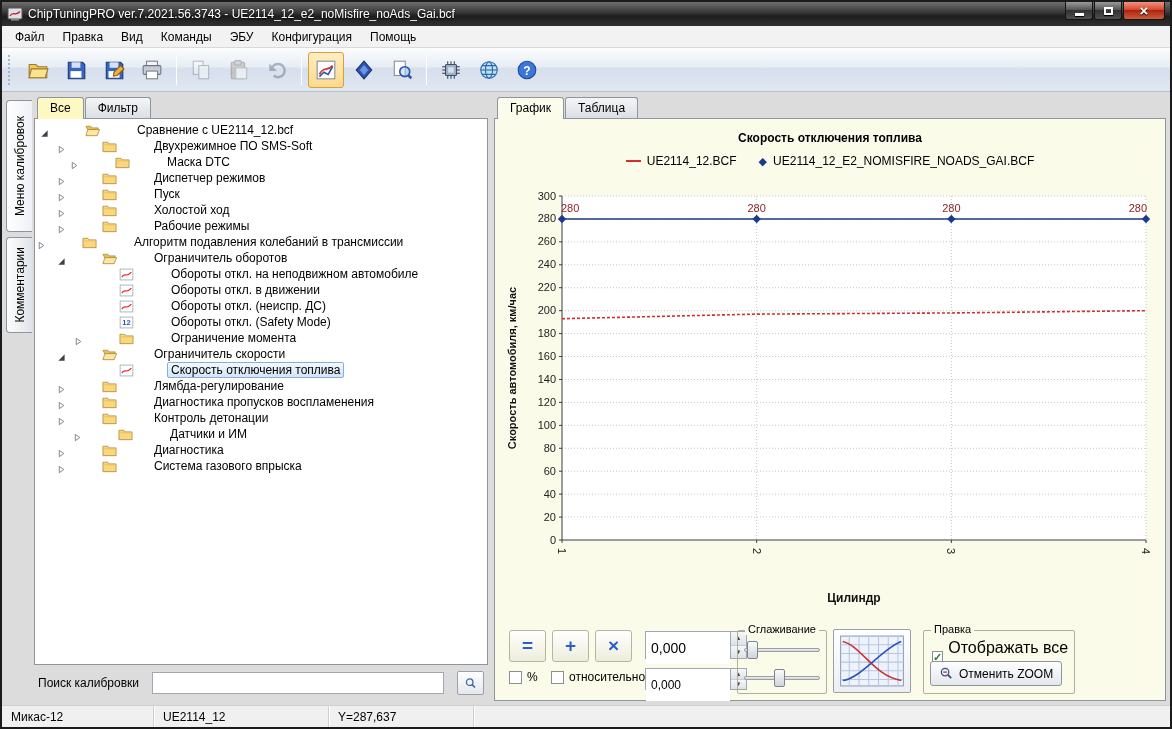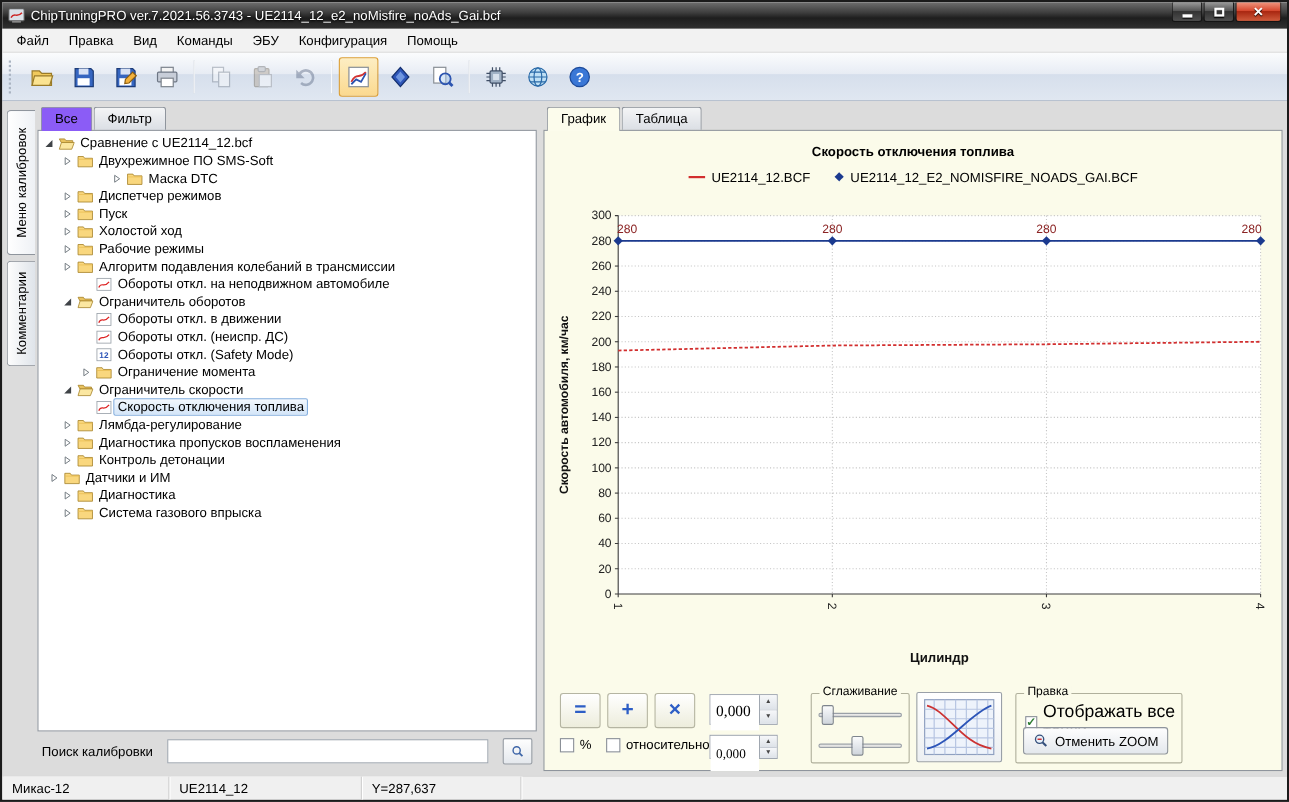--- a/index.html
+++ b/index.html
@@ -37,24 +37,24 @@
     background:linear-gradient(90deg,#fdfdfd,#dfe4ea);display:flex;align-items:center;justify-content:center;padding:10px 0;}
   .side-tab.active{background:linear-gradient(90deg,#ffffff,#eef1f5);}
   .side-tab span{writing-mode:vertical-rl;transform:rotate(180deg);white-space:nowrap;font-size:12px;}
   
   .left-panel{width:456px;flex:0 0 456px;display:flex;flex-direction:column;padding:2px 0 4px 2px;min-height:0;}
   .splitter{width:6px;flex:0 0 6px;}
   .right-panel{flex:1;display:flex;flex-direction:column;padding:2px 4px 4px 0;min-width:0;min-height:0;}
   .panel-tabs{height:24px;flex:0 0 24px;display:flex;align-items:flex-end;padding-left:3px;gap:1px;}
   .ptab{padding:3px 12px 4px;background:linear-gradient(#f4f5f6,#dadee4);border:1px solid #8f959d;border-bottom:none;
     border-radius:3px 3px 0 0;position:relative;top:1px;z-index:0;}
-  .ptab.active{background:#8b5cf6;z-index:3;}
+  .ptab.active{background:#fef9c3;z-index:3;}
   .right-panel .ptab.active{background:#fcfcec;}
   .tree{flex:1;background:#fff;border:1px solid #8f959d;overflow:hidden;position:relative;z-index:2;padding-top:3px;}
-  .tree-row{display:flex;align-items:center;height:16px;white-space:nowrap;}
+  .tree-row{display:flex;align-items:flex-end;height:16px;white-space:nowrap;gap:32px;}
   .arrow{width:13px;flex:0 0 13px;display:flex;justify-content:center;}
   .arrow svg{width:9px;height:9px;}
   .ticon{width:18px;flex:0 0 18px;display:flex;justify-content:center;}
   .ticon svg{width:15px;height:15px;}
   .tlabel{padding:0 3px;border:1px solid transparent;}
   .tree-row.selected .tlabel{background:linear-gradient(#f3f8fd,#d3e5f8);border:1px solid #84aede;border-radius:2px;}
   .search-row{height:36px;flex:0 0 36px;display:flex;align-items:center;gap:13px;padding:0 4px;}
   .search-input{flex:1;height:22px;border:1px solid #a0a7b0;background:#fff;padding:0 5px;font:12px "Liberation Sans",sans-serif;}
   .search-btn{width:27px;height:24px;border:1px solid #9aa0a8;border-radius:2px;background:linear-gradient(#fefefe,#e4e8ed);display:flex;align-items:center;justify-content:center;}
   .search-btn svg{width:14px;height:14px;}
@@ -67,21 +67,21 @@
   .lm-line{width:15px;height:0;border-top:2px solid #d22;}
   .lm-diamond{font-size:11px;line-height:1;}
   svg text{font-family:"Liberation Sans",sans-serif;}
   #chart-svg{margin-top:2px;}
   
   .controls{height:76px;flex:0 0 76px;position:relative;font-size:12px;}
   .op-btn{position:absolute;top:6px;width:37px;height:32px;border:1px solid #b5b5a2;border-radius:3px;
     background:linear-gradient(#ffffff,#ededdc);color:#2d5ec6;font-size:19px;font-weight:bold;
     display:flex;align-items:center;justify-content:center;font-family:"Liberation Sans",sans-serif;}
   .spin{position:absolute;display:flex;border:1px solid #a0a7b0;background:#fff;}
-  .spin input{border:none;outline:none;padding:16px 5px;font-family:Liberation Serif, serif;width:44px;}
+  .spin input{border:none;outline:none;padding:16px 5px;font-family:Liberation Sans, sans-serif;width:84px;}
   .spin .arrows{width:16px;display:flex;flex-direction:column;border-left:1px solid #a0a7b0;}
   .spin .arrows div{flex:1;display:flex;align-items:center;justify-content:center;font-size:6px;color:#444;
     background:linear-gradient(#f6f7f9,#dde2e8);border-bottom:1px solid #c6ccd4;}
   .spin .arrows div:last-child{border-bottom:none;}
   .chk{position:absolute;display:flex;align-items:center;gap:5px;}
   .box{width:13px;height:13px;background:#fff;border:1px solid #8b9097;display:flex;align-items:center;justify-content:center;
     font-size:11px;font-weight:bold;color:#2e7d32;line-height:1;}
   .group{position:absolute;border:1px solid #b0b09c;border-radius:2px;}
   .group-label{position:absolute;top:-8px;left:7px;background:#fbfbea;padding:0 3px;font-size:11px;}
   .slider{position:absolute;width:76px;height:18px;}
@@ -279,21 +279,21 @@
               </svg>
             </span>
             <span class="ticon">
               <svg viewBox="0 0 16 16">
                 <path d="M1 3.5h5.2l1.2 1.7H15v8.3H1z" fill="#f9d77e" stroke="#a8842c" stroke-width=".8"></path>
                 <path d="M1 6.2h14" stroke="#e9bd55" stroke-width=".8"></path>
               </svg>
             </span>
             <span class="tlabel">Двухрежимное ПО SMS-Soft</span>
           </div>
-          <div class="tree-row" style="padding-left: 33px; margin-left: 32px;">
+          <div class="tree-row" style="padding-left: 33px;">
             <span class="arrow">
               <svg viewBox="0 0 10 10">
                 <path d="M2.5 1.5L7.5 5 2.5 8.5z" fill="#fff" stroke="#737b82"></path>
               </svg>
             </span>
             <span class="ticon">
               <svg viewBox="0 0 16 16">
                 <path d="M1 3.5h5.2l1.2 1.7H15v8.3H1z" fill="#f9d77e" stroke="#a8842c" stroke-width=".8"></path>
                 <path d="M1 6.2h14" stroke="#e9bd55" stroke-width=".8"></path>
               </svg>
@@ -349,124 +349,124 @@
               </svg>
             </span>
             <span class="ticon">
               <svg viewBox="0 0 16 16">
                 <path d="M1 3.5h5.2l1.2 1.7H15v8.3H1z" fill="#f9d77e" stroke="#a8842c" stroke-width=".8"></path>
                 <path d="M1 6.2h14" stroke="#e9bd55" stroke-width=".8"></path>
               </svg>
             </span>
             <span class="tlabel">Рабочие режимы</span>
           </div>
-          <div class="tree-row" style="padding-left: 20px;">
+          <div class="tree-row" style="">
             <span class="arrow">
               <svg viewBox="0 0 10 10">
                 <path d="M2.5 1.5L7.5 5 2.5 8.5z" fill="#fff" stroke="#737b82"></path>
               </svg>
             </span>
             <span class="ticon">
               <svg viewBox="0 0 16 16">
                 <path d="M1 3.5h5.2l1.2 1.7H15v8.3H1z" fill="#f9d77e" stroke="#a8842c" stroke-width=".8"></path>
                 <path d="M1 6.2h14" stroke="#e9bd55" stroke-width=".8"></path>
               </svg>
             </span>
             <span class="tlabel">Алгоритм подавления колебаний в трансмиссии</span>
+          </div>
+          <div class="tree-row" style="padding-left: 20px;">
+            <span class="arrow">
+              <svg viewBox="0 0 10 10">
+                <path d="M8.5 1.5v7h-7z" fill="#3f4347"></path>
+              </svg>
+            </span>
+            <span class="ticon">
+              <svg viewBox="0 0 16 16">
+                <path d="M1 3.5h5.2l1.2 1.7H14v2H3z" fill="#e8c25f" stroke="#a8842c" stroke-width=".8"></path>
+                <path d="M3 7h12.5L13 13.5H1z" fill="#fbe7a1" stroke="#a8842c" stroke-width=".8"></path>
+              </svg>
+            </span>
+            <span class="tlabel">Ограничитель оборотов</span>
           </div>
           <div class="tree-row" style="padding-left: 37px;">
             <span class="arrow"></span>
             <span class="ticon">
               <svg viewBox="0 0 16 16">
                 <rect x="1.2" y="2.2" width="13.6" height="11.6" fill="#fff" stroke="#98a0a8" stroke-width=".8"></rect>
                 <path d="M3 11c2.5-6 5 1 10-5.5" fill="none" stroke="#d22" stroke-width="1.2"></path>
               </svg>
             </span>
             <span class="tlabel">Обороты откл. на неподвижном автомобиле</span>
           </div>
+          <div class="tree-row" style="padding-left: 37px;">
+            <span class="arrow"></span>
+            <span class="ticon">
+              <svg viewBox="0 0 16 16">
+                <rect x="1.2" y="2.2" width="13.6" height="11.6" fill="#fff" stroke="#98a0a8" stroke-width=".8"></rect>
+                <path d="M3 11c2.5-6 5 1 10-5.5" fill="none" stroke="#d22" stroke-width="1.2"></path>
+              </svg>
+            </span>
+            <span class="tlabel">Обороты откл. в движении</span>
+          </div>
+          <div class="tree-row" style="padding-left: 37px;">
+            <span class="arrow"></span>
+            <span class="ticon">
+              <svg viewBox="0 0 16 16">
+                <rect x="1.2" y="2.2" width="13.6" height="11.6" fill="#fff" stroke="#98a0a8" stroke-width=".8"></rect>
+                <path d="M3 11c2.5-6 5 1 10-5.5" fill="none" stroke="#d22" stroke-width="1.2"></path>
+              </svg>
+            </span>
+            <span class="tlabel">Обороты откл. (неиспр. ДС)</span>
+          </div>
+          <div class="tree-row" style="padding-left: 37px;">
+            <span class="arrow"></span>
+            <span class="ticon">
+              <svg viewBox="0 0 16 16">
+                <rect x="1.2" y="2.2" width="13.6" height="11.6" fill="#fff" stroke="#98a0a8" stroke-width=".8"></rect>
+                <text x="8" y="11" text-anchor="middle" font-size="8" font-weight="bold" fill="#2d55b8">12</text>
+              </svg>
+            </span>
+            <span class="tlabel">Обороты откл. (Safety Mode)</span>
+          </div>
+          <div class="tree-row" style="padding-left: 37px;">
+            <span class="arrow">
+              <svg viewBox="0 0 10 10">
+                <path d="M2.5 1.5L7.5 5 2.5 8.5z" fill="#fff" stroke="#737b82"></path>
+              </svg>
+            </span>
+            <span class="ticon">
+              <svg viewBox="0 0 16 16">
+                <path d="M1 3.5h5.2l1.2 1.7H15v8.3H1z" fill="#f9d77e" stroke="#a8842c" stroke-width=".8"></path>
+                <path d="M1 6.2h14" stroke="#e9bd55" stroke-width=".8"></path>
+              </svg>
+            </span>
+            <span class="tlabel">Ограничение момента</span>
+          </div>
           <div class="tree-row" style="padding-left: 20px;">
             <span class="arrow">
               <svg viewBox="0 0 10 10">
                 <path d="M8.5 1.5v7h-7z" fill="#3f4347"></path>
               </svg>
             </span>
             <span class="ticon">
               <svg viewBox="0 0 16 16">
                 <path d="M1 3.5h5.2l1.2 1.7H14v2H3z" fill="#e8c25f" stroke="#a8842c" stroke-width=".8"></path>
                 <path d="M3 7h12.5L13 13.5H1z" fill="#fbe7a1" stroke="#a8842c" stroke-width=".8"></path>
               </svg>
             </span>
-            <span class="tlabel">Ограничитель оборотов</span>
-          </div>
-          <div class="tree-row" style="padding-left: 37px;">
+            <span class="tlabel">Ограничитель скорости</span>
+          </div>
+          <div class="tree-row selected" style="padding-left: 37px;">
             <span class="arrow"></span>
             <span class="ticon">
               <svg viewBox="0 0 16 16">
                 <rect x="1.2" y="2.2" width="13.6" height="11.6" fill="#fff" stroke="#98a0a8" stroke-width=".8"></rect>
                 <path d="M3 11c2.5-6 5 1 10-5.5" fill="none" stroke="#d22" stroke-width="1.2"></path>
               </svg>
             </span>
-            <span class="tlabel">Обороты откл. в движении</span>
-          </div>
-          <div class="tree-row" style="padding-left: 37px;">
-            <span class="arrow"></span>
-            <span class="ticon">
-              <svg viewBox="0 0 16 16">
-                <rect x="1.2" y="2.2" width="13.6" height="11.6" fill="#fff" stroke="#98a0a8" stroke-width=".8"></rect>
-                <path d="M3 11c2.5-6 5 1 10-5.5" fill="none" stroke="#d22" stroke-width="1.2"></path>
-              </svg>
-            </span>
-            <span class="tlabel">Обороты откл. (неиспр. ДС)</span>
-          </div>
-          <div class="tree-row" style="padding-left: 37px;">
-            <span class="arrow"></span>
-            <span class="ticon">
-              <svg viewBox="0 0 16 16">
-                <rect x="1.2" y="2.2" width="13.6" height="11.6" fill="#fff" stroke="#98a0a8" stroke-width=".8"></rect>
-                <text x="8" y="11" text-anchor="middle" font-size="8" font-weight="bold" fill="#2d55b8">12</text>
-              </svg>
-            </span>
-            <span class="tlabel">Обороты откл. (Safety Mode)</span>
-          </div>
-          <div class="tree-row" style="padding-left: 37px;">
-            <span class="arrow">
-              <svg viewBox="0 0 10 10">
-                <path d="M2.5 1.5L7.5 5 2.5 8.5z" fill="#fff" stroke="#737b82"></path>
-              </svg>
-            </span>
-            <span class="ticon">
-              <svg viewBox="0 0 16 16">
-                <path d="M1 3.5h5.2l1.2 1.7H15v8.3H1z" fill="#f9d77e" stroke="#a8842c" stroke-width=".8"></path>
-                <path d="M1 6.2h14" stroke="#e9bd55" stroke-width=".8"></path>
-              </svg>
-            </span>
-            <span class="tlabel">Ограничение момента</span>
-          </div>
-          <div class="tree-row" style="padding-left: 20px;">
-            <span class="arrow">
-              <svg viewBox="0 0 10 10">
-                <path d="M8.5 1.5v7h-7z" fill="#3f4347"></path>
-              </svg>
-            </span>
-            <span class="ticon">
-              <svg viewBox="0 0 16 16">
-                <path d="M1 3.5h5.2l1.2 1.7H14v2H3z" fill="#e8c25f" stroke="#a8842c" stroke-width=".8"></path>
-                <path d="M3 7h12.5L13 13.5H1z" fill="#fbe7a1" stroke="#a8842c" stroke-width=".8"></path>
-              </svg>
-            </span>
-            <span class="tlabel">Ограничитель скорости</span>
-          </div>
-          <div class="tree-row selected" style="padding-left: 37px;">
-            <span class="arrow"></span>
-            <span class="ticon">
-              <svg viewBox="0 0 16 16">
-                <rect x="1.2" y="2.2" width="13.6" height="11.6" fill="#fff" stroke="#98a0a8" stroke-width=".8"></rect>
-                <path d="M3 11c2.5-6 5 1 10-5.5" fill="none" stroke="#d22" stroke-width="1.2"></path>
-              </svg>
-            </span>
             <span class="tlabel">Скорость отключения топлива</span>
           </div>
           <div class="tree-row" style="padding-left: 20px;">
             <span class="arrow">
               <svg viewBox="0 0 10 10">
                 <path d="M2.5 1.5L7.5 5 2.5 8.5z" fill="#fff" stroke="#737b82"></path>
               </svg>
             </span>
             <span class="ticon">
               <svg viewBox="0 0 16 16">
@@ -497,21 +497,21 @@
               </svg>
             </span>
             <span class="ticon">
               <svg viewBox="0 0 16 16">
                 <path d="M1 3.5h5.2l1.2 1.7H15v8.3H1z" fill="#f9d77e" stroke="#a8842c" stroke-width=".8"></path>
                 <path d="M1 6.2h14" stroke="#e9bd55" stroke-width=".8"></path>
               </svg>
             </span>
             <span class="tlabel">Контроль детонации</span>
           </div>
-          <div class="tree-row" style="padding-left: 8px;">
+          <div class="tree-row" style="padding-left: 36px;">
             <span class="arrow">
               <svg viewBox="0 0 10 10">
                 <path d="M2.5 1.5L7.5 5 2.5 8.5z" fill="#fff" stroke="#737b82"></path>
               </svg>
             </span>
             <span class="ticon">
               <svg viewBox="0 0 16 16">
                 <path d="M1 3.5h5.2l1.2 1.7H15v8.3H1z" fill="#f9d77e" stroke="#a8842c" stroke-width=".8"></path>
                 <path d="M1 6.2h14" stroke="#e9bd55" stroke-width=".8"></path>
               </svg>

